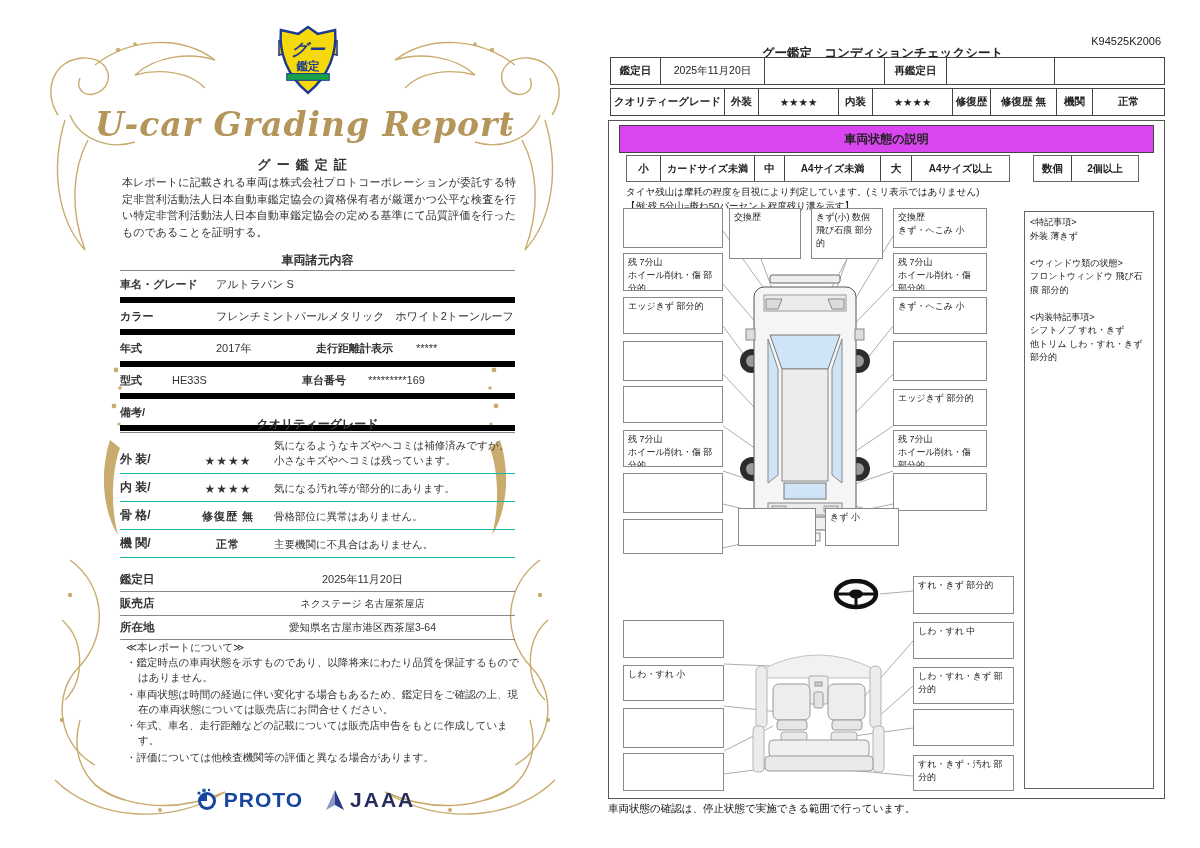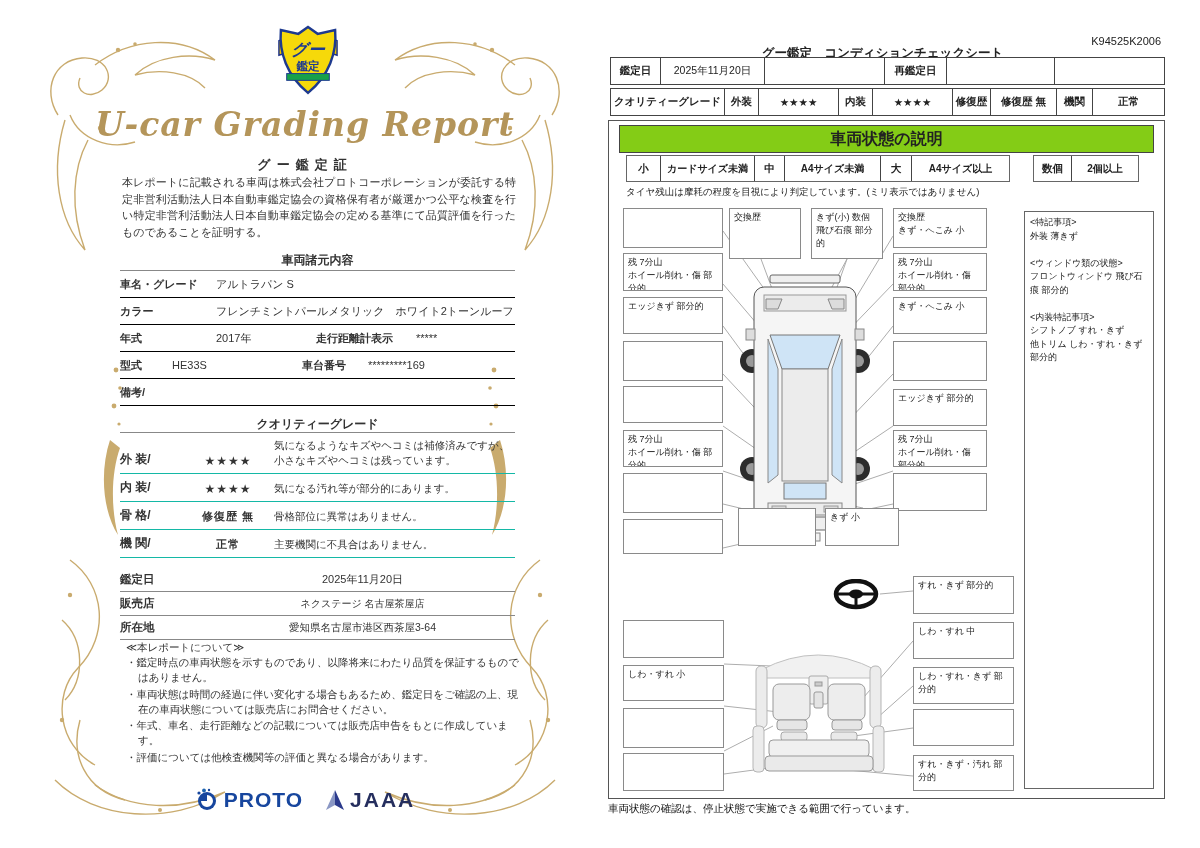--- a/index.html
+++ b/index.html
@@ -11,21 +11,21 @@
   .orn{position:absolute;left:0;top:0;pointer-events:none;}
   .cert-title{position:absolute;left:0;top:85px;width:530px;text-align:center;
               font-family:"DejaVu Serif","Liberation Serif",serif;font-style:italic;font-weight:bold;
               font-size:33px;color:#b4955a;letter-spacing:1px;}
   .cert-sub{position:absolute;left:0;top:136px;width:530px;text-align:center;
             font-size:13px;font-weight:bold;letter-spacing:6px;color:#333;}
   .cert-intro{position:absolute;left:82px;top:154px;width:394px;font-size:11px;line-height:1.5;
               text-align:justify;color:#333;}
   .sec-head{position:absolute;width:395px;left:80px;text-align:center;font-size:12px;font-weight:bold;color:#333;}
   .ctable{position:absolute;left:80px;width:395px;font-size:11px;color:#333;}
-  .crow{display:flex;align-items:center;border-bottom:1px solid #000000;min-height:26px;}
+  .crow{display:flex;align-items:center;border-bottom:6px solid #000000;min-height:26px;}
   .crow.first{border-top:1px solid #888;}
   .clabel{font-weight:bold;flex:0 0 auto;}
   .qrow{display:flex;align-items:flex-end;border-bottom:1px solid #14b8a6;padding:5px 0;}
   .qlabel{flex:0 0 62px;font-weight:bold;font-size:12px;}
   .qval{flex:0 0 92px;text-align:center;font-weight:bold;font-size:12px;letter-spacing:1px;}
   .qdesc{flex:1;font-size:10.5px;line-height:1.45;}
   .irow{display:flex;align-items:center;border-bottom:1px solid #888;height:23px;}
   .ilabel{flex:0 0 90px;font-weight:bold;font-size:11.5px;}
   .ival{flex:1;text-align:center;font-size:11px;}
   .notes{position:absolute;left:86px;top:620px;width:402px;font-size:10.5px;line-height:1.45;color:#333;}
@@ -39,21 +39,21 @@
   .sheet-page{position:absolute;left:600px;top:25px;width:565px;height:800px;font-size:11px;}
   .sheet-title{position:absolute;left:0;top:8px;width:565px;text-align:center;font-weight:bold;font-size:12.5px;margin-top:12px;}
   .sheet-code{position:absolute;right:4px;top:10px;font-size:11px;}
   .trow{position:absolute;display:flex;border:1px solid #444;background:#fff;}
   .tcell{border-right:1px solid #444;display:flex;align-items:center;justify-content:center;
          font-size:10.5px;height:26px;box-sizing:border-box;}
   .tcell:last-child{border-right:none;}
   .tcell.b{font-weight:bold;}
   .bigbox{position:absolute;left:8px;top:95px;width:555px;height:677px;border:1.5px solid #555;background:#fff;}
   .secrow{position:absolute;left:10px;top:4px;width:533px;height:26px;border:1px solid #444;
-          display:flex;align-items:center;justify-content:center;font-weight:bold;font-size:16px;background:#84cc16;}
+          display:flex;align-items:center;justify-content:center;font-weight:bold;font-size:12px;background:#d946ef;}
   .tire{position:absolute;left:17px;top:64px;font-size:9.5px;line-height:1.5;color:#222;}
   .abox{position:absolute;border:1px solid #8a8a8a;background:#fff;font-size:9px;line-height:1.45;
         padding:2px 4px;white-space:pre-line;box-sizing:border-box;color:#222;overflow:hidden;}
   .notebox{position:absolute;left:415px;top:90px;width:130px;height:578px;border:1px solid #666;
            background:#fff;font-size:9px;line-height:1.5;padding:4px 5px;white-space:pre-line;box-sizing:border-box;}
   .leader{position:absolute;left:0;top:0;pointer-events:none;}
   .sheet-foot{position:absolute;left:8px;top:777px;font-size:10.5px;color:#111;}
 </style>
 </head>
 <body>
@@ -246,20 +246,21 @@
         <div class="tcell b" style="width:31px;height:25px">大</div>
         <div class="tcell b" style="flex:1;height:25px;font-size:10px">A4サイズ以上</div>
       </div>
       <div class="trow" style="left:424px;top:34px;width:104px;border-color:#666;">
         <div class="tcell b" style="width:38px;height:25px">数個</div>
         <div class="tcell b" style="flex:1;height:25px;font-size:10px">2個以上</div>
       </div>
 
       <div class="tire">
         <div>タイヤ残山は摩耗の程度を目視により判定しています。(ミリ表示ではありません)</div>
+        <div>【例:残 5分山=概ね50パーセント程度残り溝を示す】</div>
       </div>
 
       <svg class="leader" width="555" height="677" viewBox="0 0 555 677">
         <g stroke="#adadad" stroke-width="1">
           <line x1="114" y1="110" x2="178" y2="200"></line>
             <line x1="114" y1="163" x2="160" y2="217"></line>
           <line x1="114" y1="205" x2="164" y2="273"></line>
             <line x1="114" y1="253" x2="158" y2="300"></line>
           <line x1="114" y1="305" x2="160" y2="337"></line>
             <line x1="114" y1="350" x2="158" y2="365"></line>

